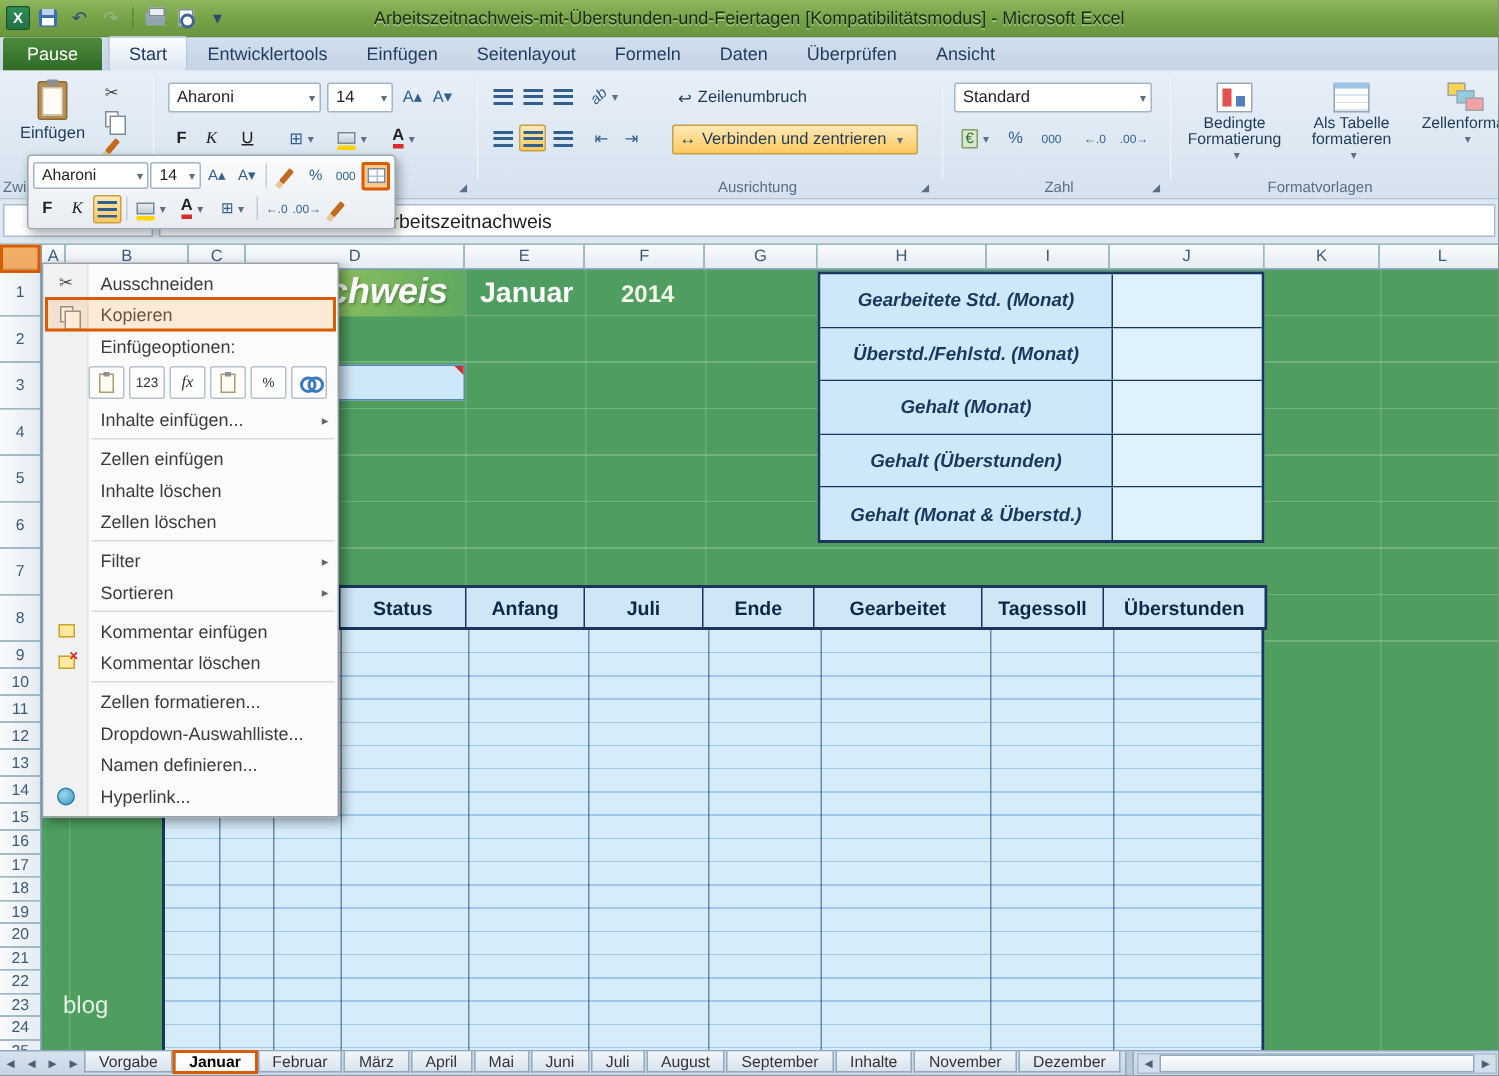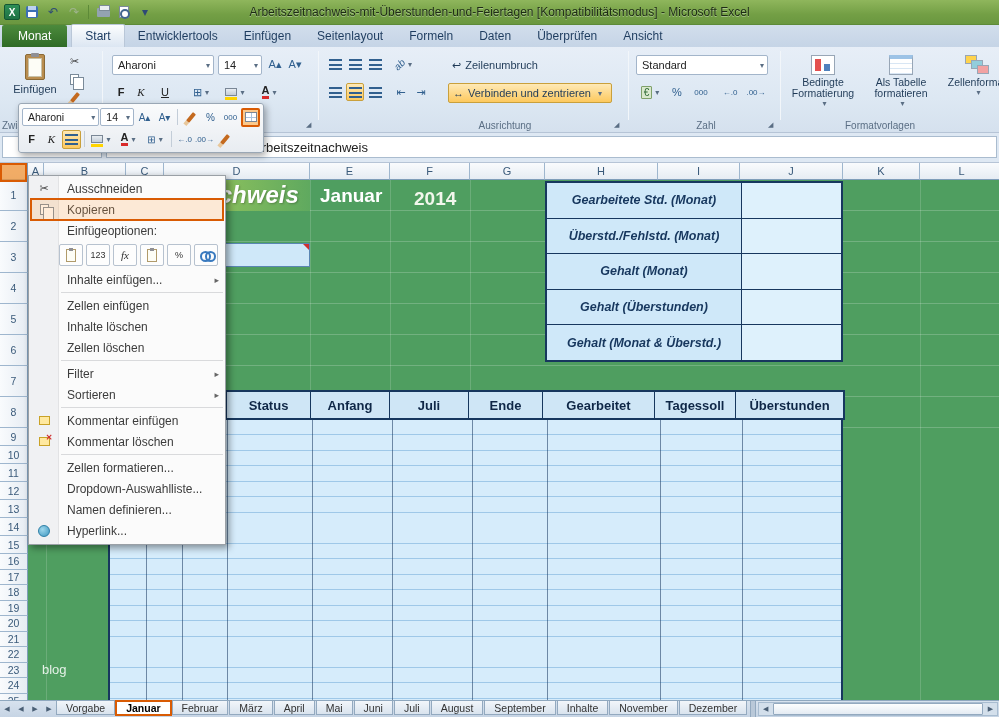--- a/index.html
+++ b/index.html
@@ -90,34 +90,34 @@
   .rowhdr span{width:28px;background:linear-gradient(90deg,#f9fbfd,#e6ecf3);border-right:1px solid #7f9db9;border-bottom:1px solid #9eb6ce;font-size:10.5px;color:#3a5a7a;display:flex;align-items:center;justify-content:center;flex:none;}
   .rowhdr span:nth-of-type(-n+8){height:31px;}
   .rowhdr span:nth-of-type(n+9){height:18px;}
   .rowhdr span:nth-of-type(n+16){height:15.5px;}
   .grid{position:absolute;left:28px;top:17px;right:0;bottom:0;background:#4f9e60;overflow:hidden;}
   .vg{position:absolute;top:0;bottom:0;width:1px;background:rgba(255,255,255,.16);}
   .hfaint{position:absolute;left:0;top:0;right:0;height:249px;background:repeating-linear-gradient(180deg,transparent 0 30px,rgba(255,255,255,.20) 30px 31px);}
   .band{position:absolute;left:0;top:0;width:282px;height:31px;background:linear-gradient(90deg,#cfe06c,#9cc85c 55%,#5fa95f);}
   .sh-title{position:absolute;left:40px;top:1px;font-size:24px;font-weight:bold;font-style:italic;color:#fff;text-shadow:1px 1px 2px rgba(0,0,0,.25);white-space:nowrap;}
   .sh-month{position:absolute;left:292px;top:5px;font-size:19px;font-weight:bold;color:#fff;}
-  .sh-year{position:absolute;left:386px;top:8px;font-size:19px;font-weight:bold;color:#f2f7ec;}
+  .sh-year{position:absolute;left:386px;top:8px;font-size:16px;font-weight:bold;color:#f2f7ec;}
   .summary{position:absolute;left:517px;top:1px;width:298px;height:181px;border:2px solid #17375e;display:flex;flex-direction:column;background:#cfe8f9;}
   .srow{flex:1;display:flex;border-bottom:1px solid #17375e;}
   .srow:last-child{border-bottom:none;}
   .slabel{width:195px;border-right:1px solid #17375e;display:flex;align-items:center;justify-content:center;font-size:12.5px;font-weight:bold;font-style:italic;color:#17375e;background:#cfe8f9;}
   .svalue{flex:1;background:#def1fc;}
   .namecell{position:absolute;left:197px;top:63px;width:85px;height:24px;background:#cfe8f9;border:1px solid #5a86b4;}
   .namecell::after{content:"";position:absolute;right:0;top:0;border-left:6px solid transparent;border-top:6px solid #d02f2f;}
   .thead{position:absolute;left:197px;top:210px;width:620px;height:30px;border:2px solid #17375e;display:flex;background:#cfe6f6;overflow:hidden;}
   .thead span{border-right:1px solid #17375e;display:flex;align-items:center;justify-content:center;font-size:13px;font-weight:bold;color:#0f2747;flex:none;}
   .thead span:nth-of-type(1){width:84px}.thead span:nth-of-type(2){width:79px}.thead span:nth-of-type(3){width:79px}.thead span:nth-of-type(4){width:74px}.thead span:nth-of-type(5){width:112px}.thead span:nth-of-type(6){width:81px}.thead span:nth-of-type(7){width:107px;border-right:none}
   .tbody{position:absolute;left:80px;top:240px;width:735px;height:280px;background:#d6ecfb;background-image:repeating-linear-gradient(180deg,transparent 0 14.5px,#9fc8e8 14.5px 15.5px);border-left:2px solid #17375e;border-right:2px solid #17375e;}
   .tbody i{position:absolute;top:0;bottom:0;width:1px;background:rgba(23,55,94,.55);}
-  .watermark{position:absolute;left:14px;top:482px;font-size:13px;color:rgba(255,255,255,.85);}
+  .watermark{position:absolute;left:14px;top:482px;font-size:16px;color:rgba(255,255,255,.85);}
   .annot{border:2px solid #d95b03;}
   .corner-annot{position:absolute;left:0;top:0;width:27px;height:19px;background:rgba(242,148,54,.75);z-index:5;}
 
   
   .cmenu{position:absolute;left:28px;top:175px;width:198px;z-index:70;background:#fbfbfb;border:1px solid #9aa0a6;box-shadow:3px 3px 7px rgba(0,0,0,.4);padding:2px 0 3px;}
   .istrip{position:absolute;left:0;top:0;bottom:0;width:30px;background:#f0f1f3;border-right:1px solid #e2e3e5;}
   .mi{position:relative;display:flex;align-items:center;height:21px;}
   .mi.picons{height:28px;}
   .mic{width:30px;flex:none;display:flex;align-items:center;justify-content:center;font-size:11px;color:#444;}
   .mlabel{padding-left:8px;font-size:12px;color:#3c3c3c;white-space:nowrap;}
@@ -179,21 +179,21 @@
           <i class="previ"></i>
         </span>
       <span class="qbtn">▾</span>
     </div>
     <div class="wtitle">Arbeitszeitnachweis-mit-Überstunden-und-Feiertagen  [Kompatibilitätsmodus]  -  Microsoft Excel</div>
   </div>
 
   <div class="tabrow">
     <div class="rtabs">
 
-    <span>Monat</span>
+    <span>Pause</span>
         <span>Start</span>
         <span>Entwicklertools</span>
         <span>Einfügen</span>
         <span>Seitenlayout</span>
         <span>Formeln</span>
         <span>Daten</span>
         <span>Überprüfen</span>
         <span>Ansicht</span>
       </div>
   </div>

